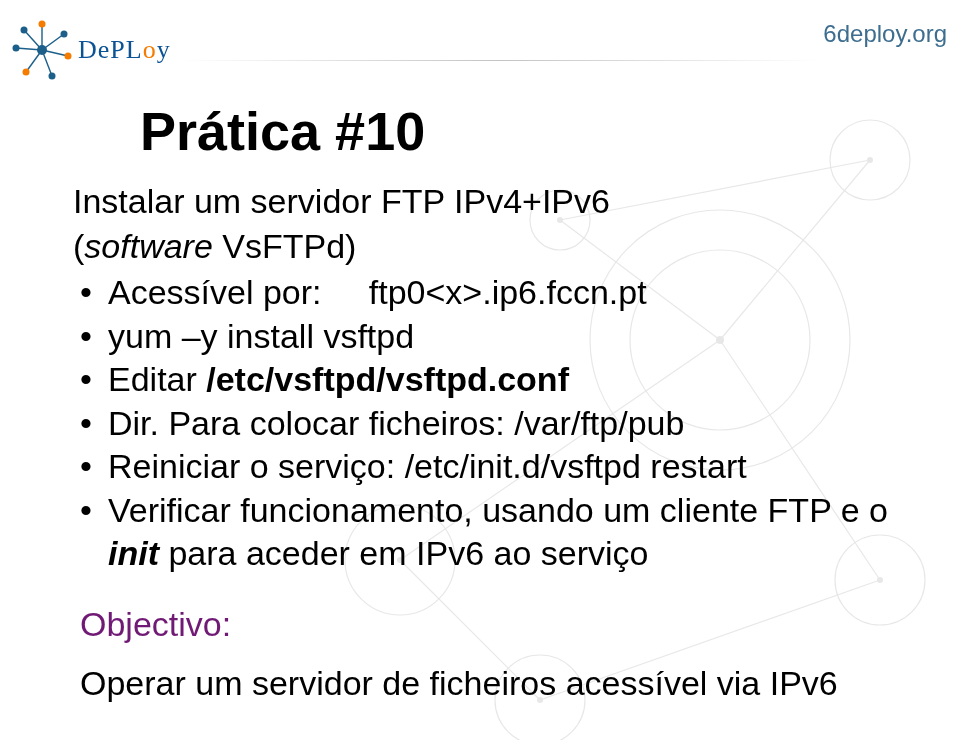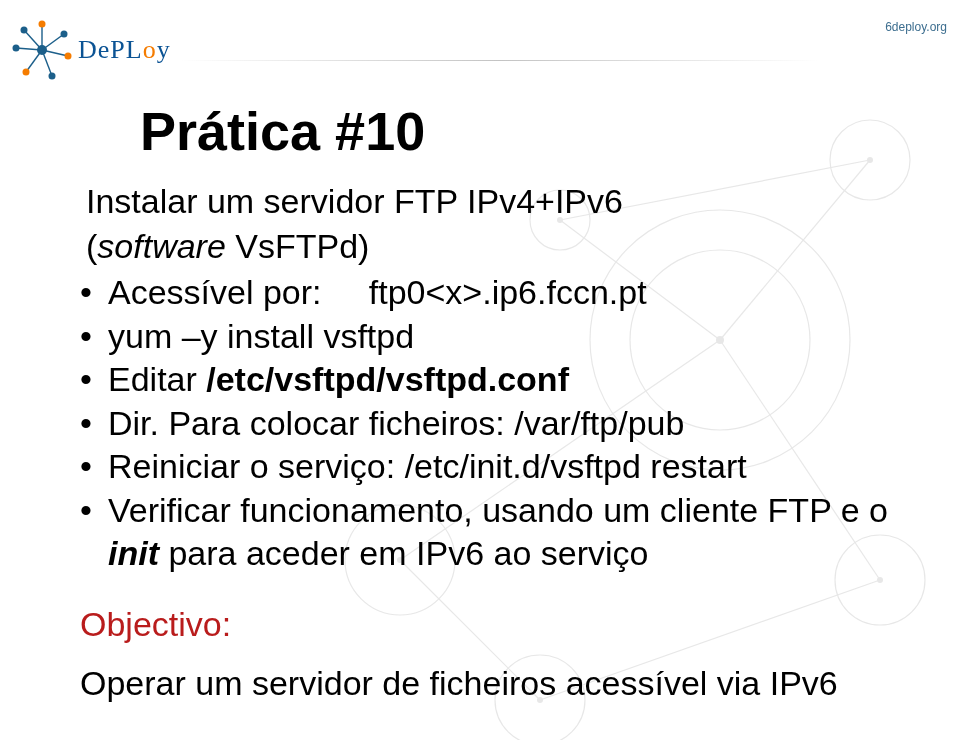--- a/index.html
+++ b/index.html
@@ -33,21 +33,21 @@
   .logo-text {
     font-family: "Comic Sans MS", "Segoe Script", cursive;
     font-size: 26px;
     letter-spacing: 1px;
     color: #0b5394;
     font-weight: normal;
   }
   .logo-text .o { color: #f57c00; }
   .logo-right {
     color: #3d6e8f;
-    font-size: 12px;
+    font-size: 24px;
     font-family: Arial, sans-serif;
   }
   .header-line {
     position: absolute;
     left: 180px; right: 140px;
     top: 60px;
     height: 1px;
     background: linear-gradient(to right, rgba(200,200,200,0) 0%, rgba(180,180,180,0.8) 50%, rgba(200,200,200,0) 100%);
     z-index: 2;
   }
@@ -59,21 +59,21 @@
   .title {
     font-size: 54px;
     font-weight: bold;
     color: #000;
     margin-left: 70px;
     margin-bottom: 18px;
   }
   .subtitle {
     font-size: 34px;
     color: #000;
-    margin-left: 16px;
+    margin-left: 3px;
     margin-bottom: 2px;
     line-height: 1.25;
   }
   .subtitle .italic { font-style: italic; }
   .bullets {
     list-style: none;
     margin-left: 10px;
     margin-top: 4px;
   }
   .bullets li {
@@ -92,21 +92,21 @@
   }
   .bullets li .bold { font-weight: bold; }
   .bullets li .italic { font-style: italic; }
   .bullets li.wrap { text-indent: 0; }
   .objective {
     margin-top: 26px;
     margin-left: 10px;
   }
   .objective .label {
     font-size: 34px;
-    color: #b91c1c;
+    color: #701a75;
     line-height: 1.3;
   }
   .objective .text {
     font-size: 34px;
     color: #000;
     line-height: 1.3;
     margin-top: 15px;
   }
 </style>
 </head>

